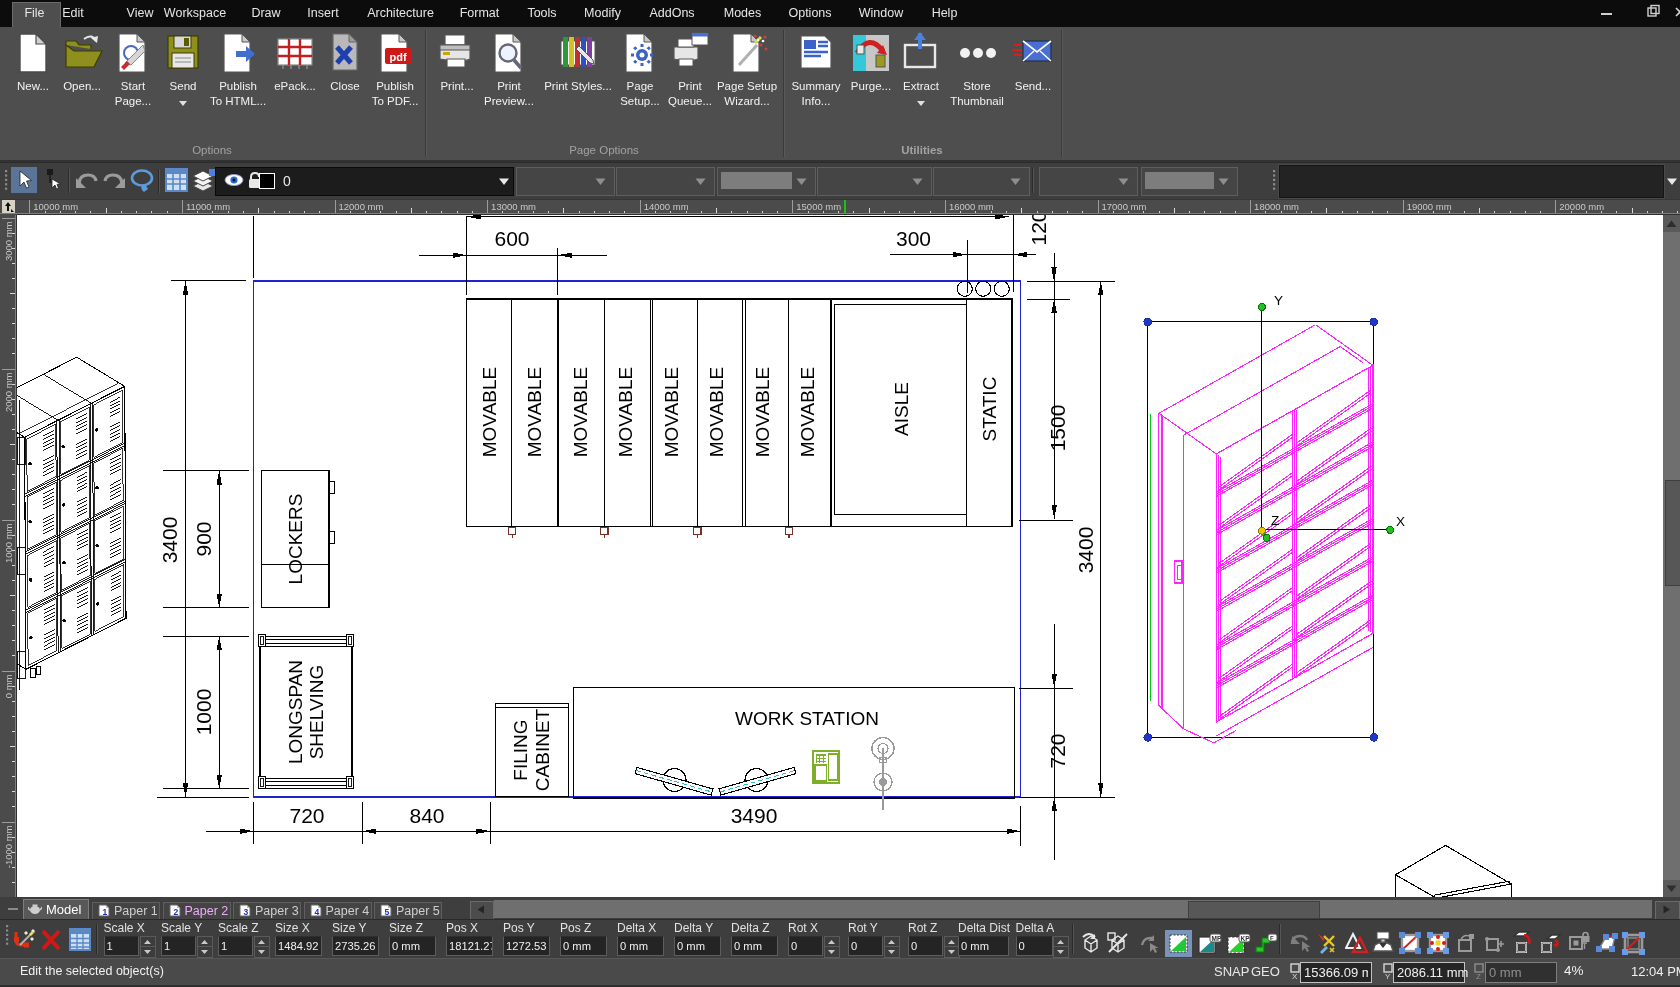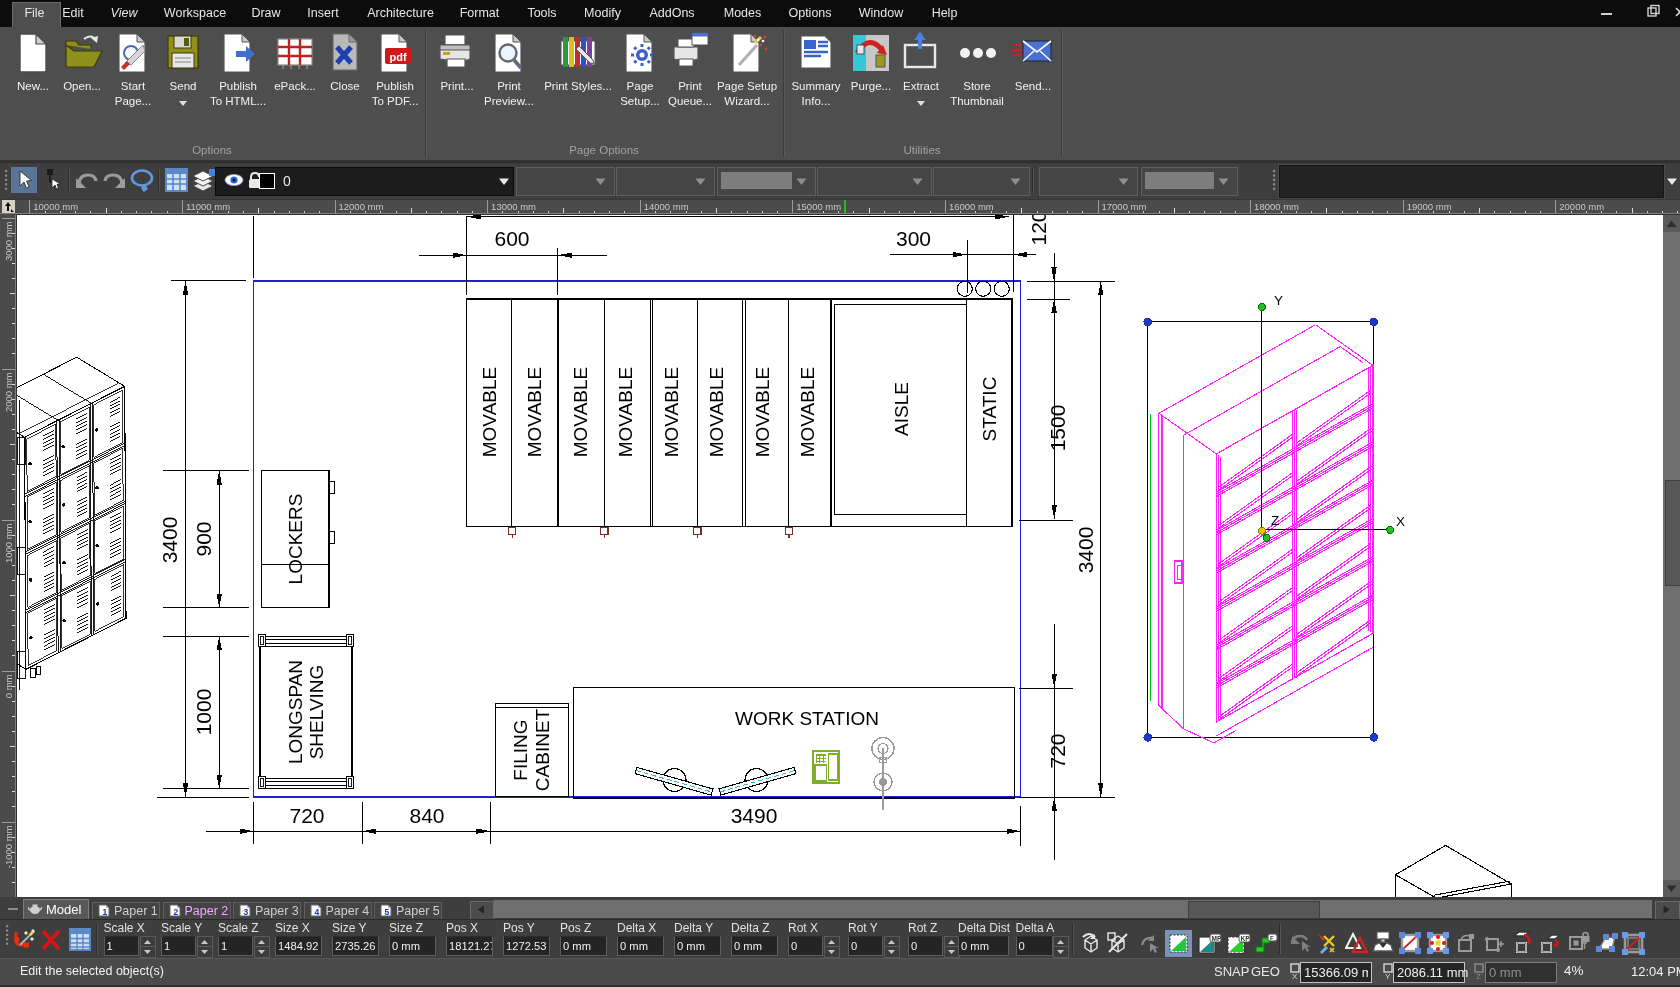--- a/index.html
+++ b/index.html
@@ -5,21 +5,21 @@
 .a{position:absolute;}
 .mi{color:#e6e6e6;font-size:12.5px;}
 .lbl{color:#f2f2f2;font-size:11.5px;text-align:center;line-height:15px;}
 .fl{color:#e2e2e2;font-size:12px;white-space:nowrap;}
 .inp{background:#242424;border:1px solid #5d5d5d;border-top-color:#2e2e2e;color:#f0f0f0;font-size:11.2px;line-height:18px;padding-left:2px;overflow:hidden;white-space:nowrap;box-sizing:border-box;}
 </style></head><body>
 <div class="a" style="left:0px;top:0px;width:1680px;height:27px;background:#0c0c0c;"></div>
 <div class="a" style="left:12px;top:2px;width:47px;height:25px;background:#4e4e4e;border:1px solid #6b6b6b;border-bottom:none;"></div>
 <div class="a mi" style="left:34.5px;top:6px;transform:translateX(-50%);">File</div>
 <div class="a mi" style="left:73px;top:6px;transform:translateX(-50%);">Edit</div>
-<div class="a mi" style="left:124px;top:6px;transform:translateX(-50%);font-style:italic;">View</div>
+<div class="a mi" style="left:140px;top:6px;transform:translateX(-50%);">View</div>
 <div class="a mi" style="left:195px;top:6px;transform:translateX(-50%);">Workspace</div>
 <div class="a mi" style="left:266px;top:6px;transform:translateX(-50%);">Draw</div>
 <div class="a mi" style="left:323px;top:6px;transform:translateX(-50%);">Insert</div>
 <div class="a mi" style="left:400.5px;top:6px;transform:translateX(-50%);">Architecture</div>
 <div class="a mi" style="left:479.5px;top:6px;transform:translateX(-50%);">Format</div>
 <div class="a mi" style="left:542px;top:6px;transform:translateX(-50%);">Tools</div>
 <div class="a mi" style="left:602.5px;top:6px;transform:translateX(-50%);">Modify</div>
 <div class="a mi" style="left:672px;top:6px;transform:translateX(-50%);">AddOns</div>
 <div class="a mi" style="left:742.5px;top:6px;transform:translateX(-50%);">Modes</div>
 <div class="a mi" style="left:810px;top:6px;transform:translateX(-50%);">Options</div>
@@ -34,21 +34,21 @@
 <div class="a" style="left:0px;top:27px;width:1680px;height:133px;background:#4e4e4e;"></div>
 <div class="a" style="left:0px;top:160px;width:1680px;height:2px;background:#323232;"></div>
 <div class="a" style="left:425px;top:30px;width:1px;height:127px;background:#3a3a3a;"></div>
 <div class="a" style="left:426px;top:30px;width:1px;height:127px;background:#5a5a5a;"></div>
 <div class="a" style="left:783px;top:30px;width:1px;height:127px;background:#3a3a3a;"></div>
 <div class="a" style="left:784px;top:30px;width:1px;height:127px;background:#5a5a5a;"></div>
 <div class="a" style="left:1061px;top:30px;width:1px;height:127px;background:#3a3a3a;"></div>
 <div class="a" style="left:1062px;top:30px;width:1px;height:127px;background:#5a5a5a;"></div>
 <div class="a" style="left:212px;top:144px;transform:translateX(-50%);color:#a2a2a2;font-size:11.5px;">Options</div>
 <div class="a" style="left:604px;top:144px;transform:translateX(-50%);color:#a2a2a2;font-size:11.5px;">Page Options</div>
-<div class="a" style="left:922px;top:144px;transform:translateX(-50%);color:#a2a2a2;font-size:11.5px;">Utilities</div>
+<div class="a" style="left:922px;top:144px;transform:translateX(-50%);color:#a2a2a2;font-size:11.5px;font-weight:bold;">Utilities</div>
 <svg class="a" style="left:11px;top:31px" width="44" height="44" viewBox="0 0 44 44">
     <path d="M9 3 h16 l10 10 v28 h-26 z" fill="#fff" stroke="#4a4a4a" stroke-width="1.4"></path>
     <path d="M25 3 l10 10 h-10 z" fill="#cfcfcf" stroke="#4a4a4a" stroke-width="1.2"></path>
   </svg>
 <div class="a lbl" style="left:-22px;top:79px;width:110px;">New...</div>
 <svg class="a" style="left:60px;top:31px" width="44" height="44" viewBox="0 0 44 44">
     <path d="M6 14 v22 h28 l8 -16 h-28 z" fill="#8f8f1e" stroke="#3c3c00" stroke-width="1.2"></path>
     <path d="M6 14 v-4 h10 l3 4 h12 v4" fill="#8f8f1e" stroke="#3c3c00" stroke-width="1.2"></path>
     <path d="M24 8 q8 -6 12 2" fill="none" stroke="#e8e8e8" stroke-width="2"></path>
     <path d="M37 12 l1 -7 -7 2 z" fill="#e8e8e8"></path>

